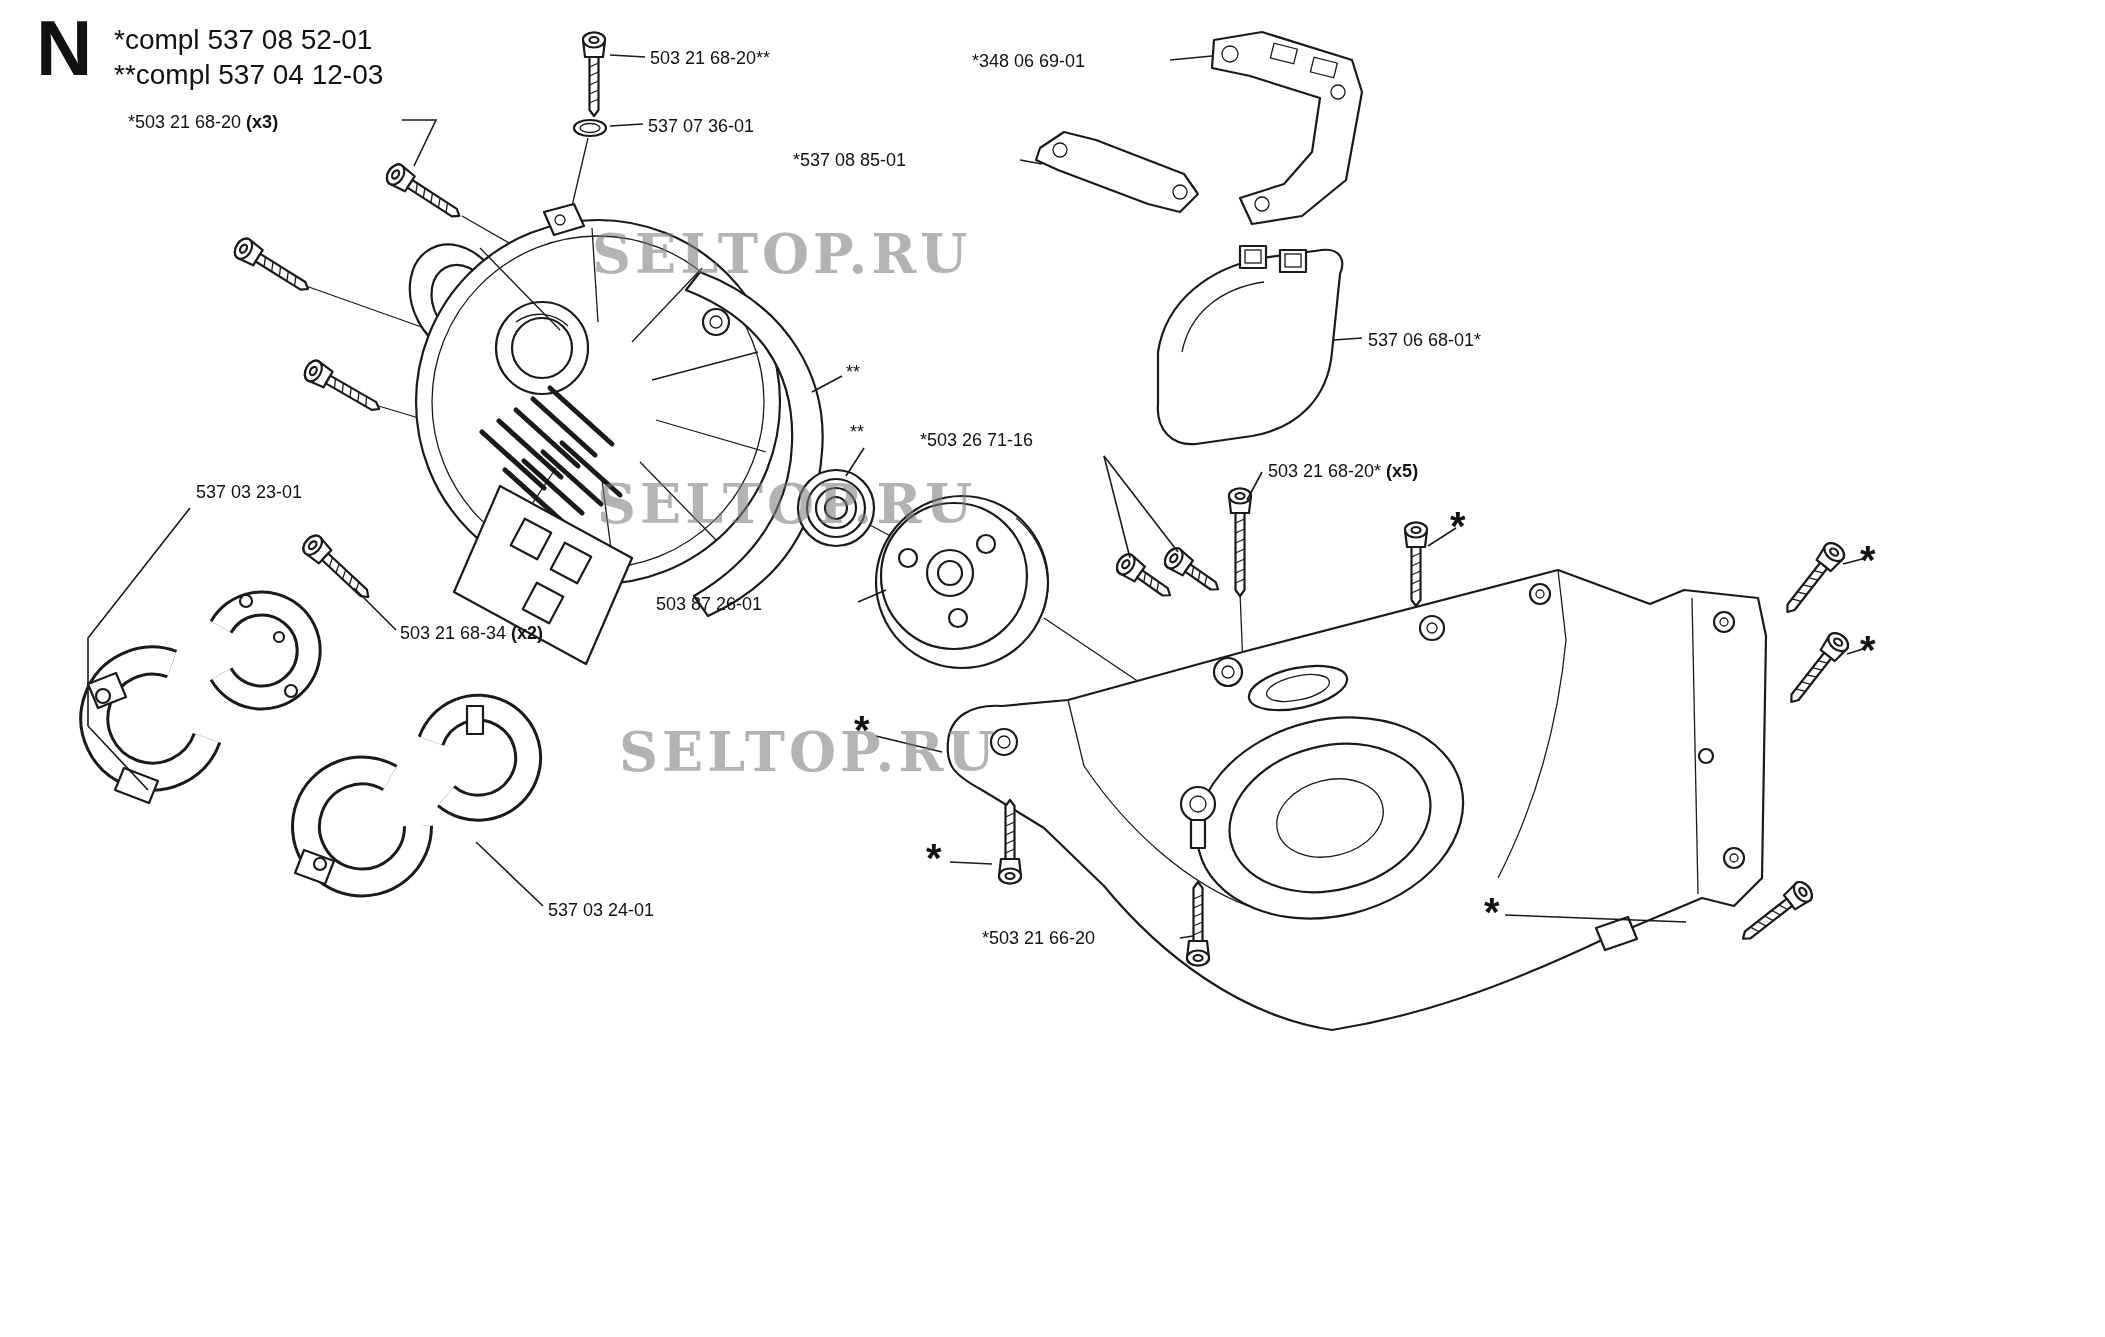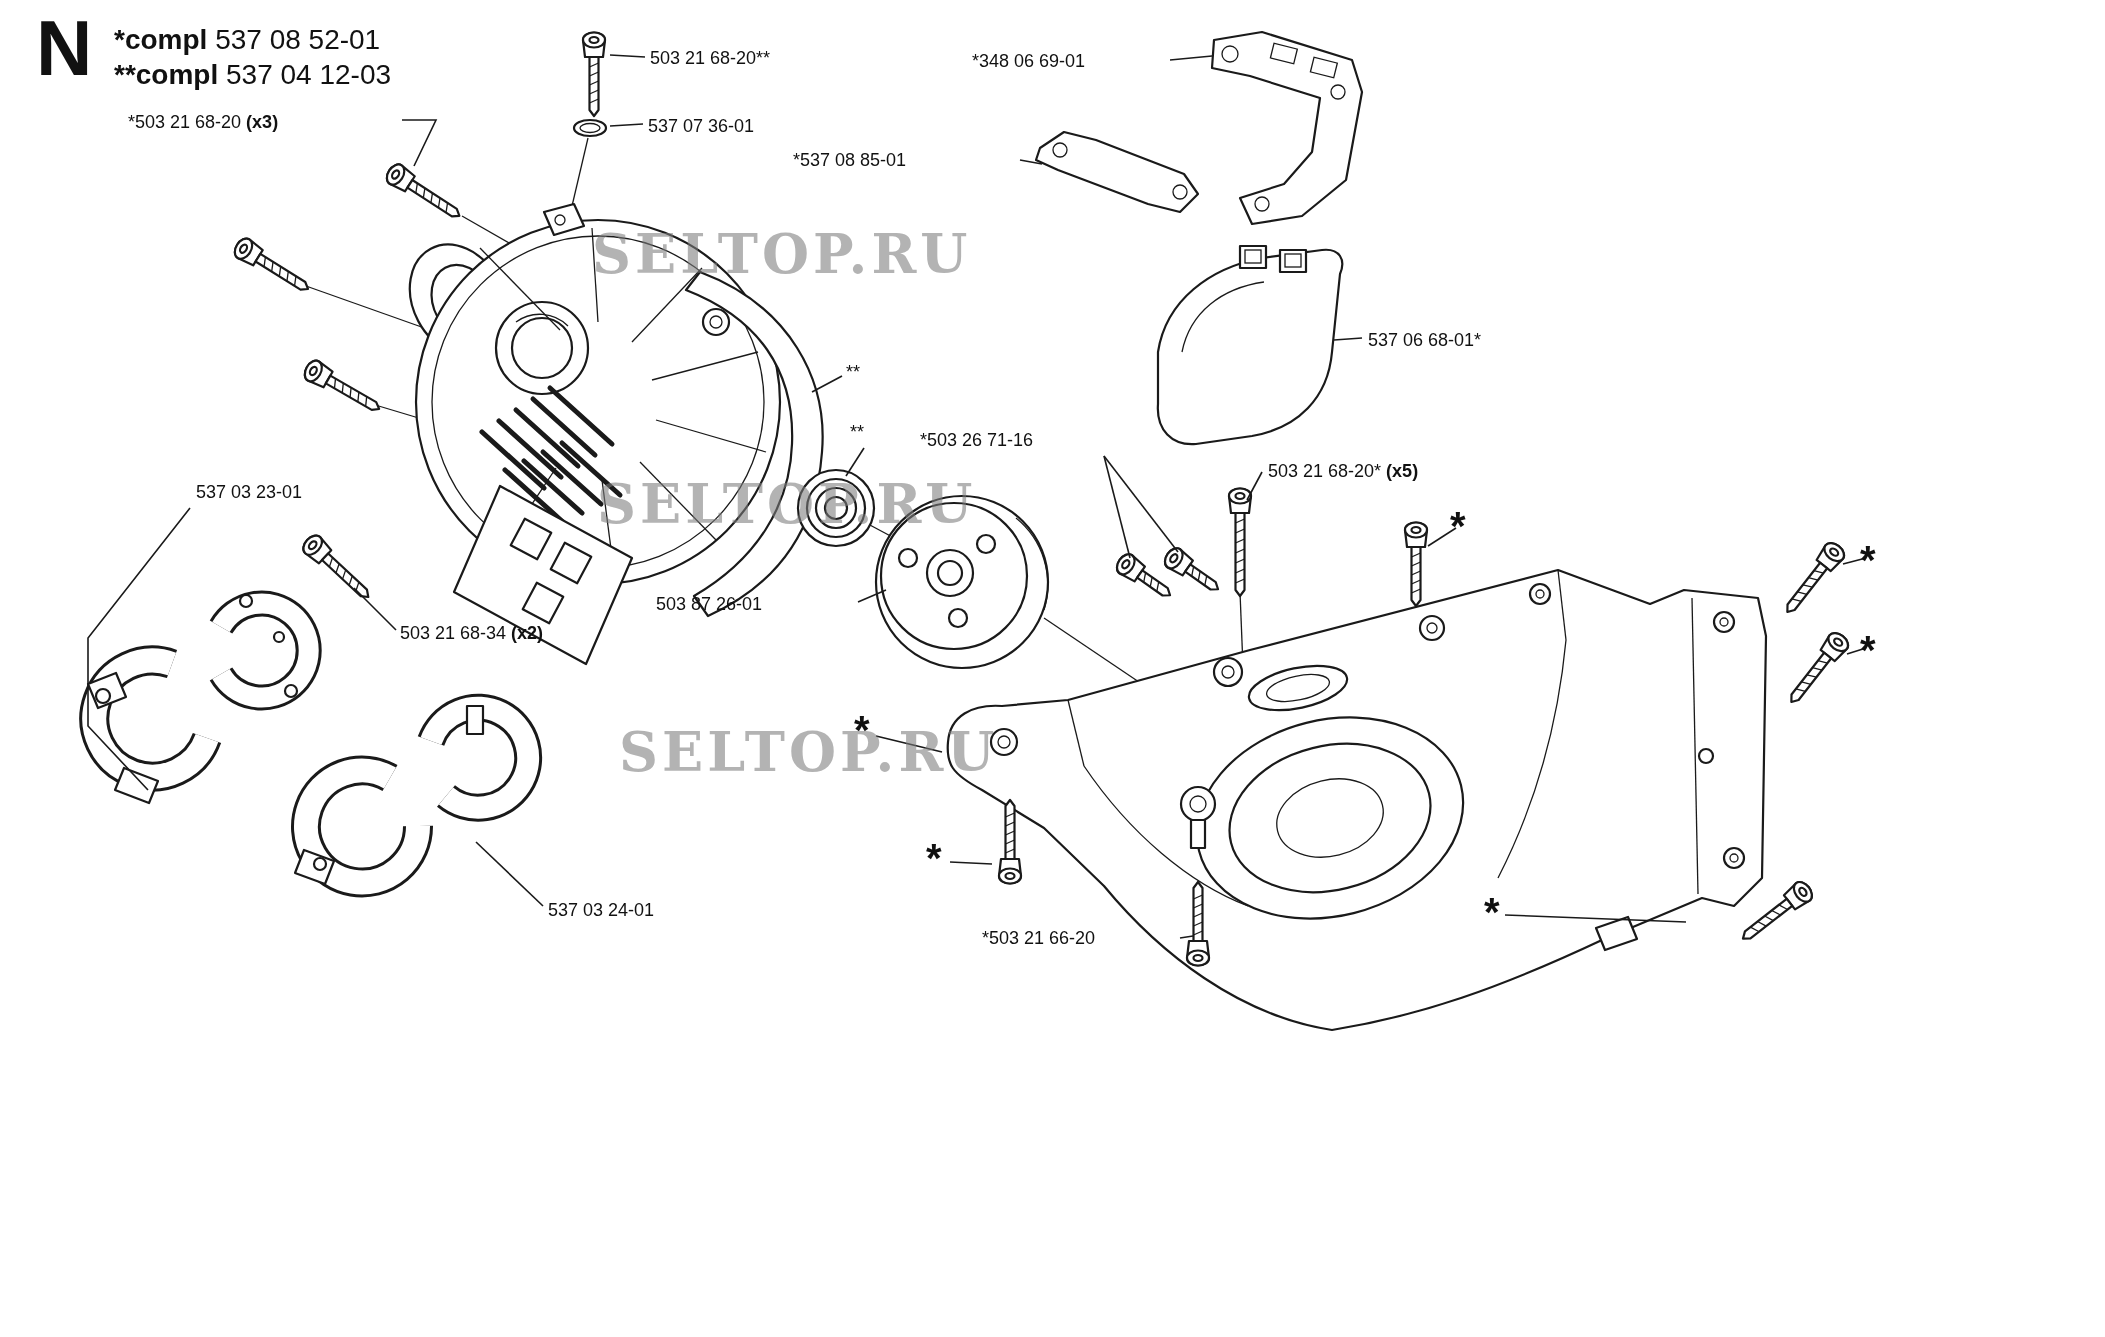--- a/index.html
+++ b/index.html
@@ -1,21 +1,21 @@
 <!DOCTYPE html>
 <html><head>
 <meta charset="utf-8">
 <style>
   *{margin:0;padding:0;box-sizing:border-box}
   html,body{width:2105px;height:1337px}
   body{position:relative;background:#fff;overflow:hidden;font-family:"Liberation Sans",sans-serif;color:#111}
   #art{position:absolute;left:0;top:0}
   .sec{position:absolute;left:36px;top:8px;font-size:78px;font-weight:700;line-height:80px}
   .hdr{position:absolute;left:114px;top:22px;font-size:28px;line-height:35px;white-space:nowrap}
-  .hdr b{font-weight:700}
+  .hdr b{font-weight:400}
   .lbl{position:absolute;font-size:18px;line-height:32px;white-space:nowrap}
   .lbl b{font-weight:700}
   .star{position:absolute;font-size:40px;font-weight:700;line-height:40px}
   .wm{position:absolute;font-family:"DejaVu Serif",serif;font-weight:700;font-size:54px;letter-spacing:4px;color:#7d7d7d;opacity:.58;pointer-events:none}
   .p{fill:#fff;stroke:#1a1a1a;stroke-width:2.2;stroke-linejoin:round}
   .thin{fill:none;stroke:#1a1a1a;stroke-width:1.3}
   .call{fill:none;stroke:#1a1a1a;stroke-width:1.6}
   .fin{stroke:#1a1a1a;stroke-width:5;stroke-linecap:round}
 </style>
 </head>

